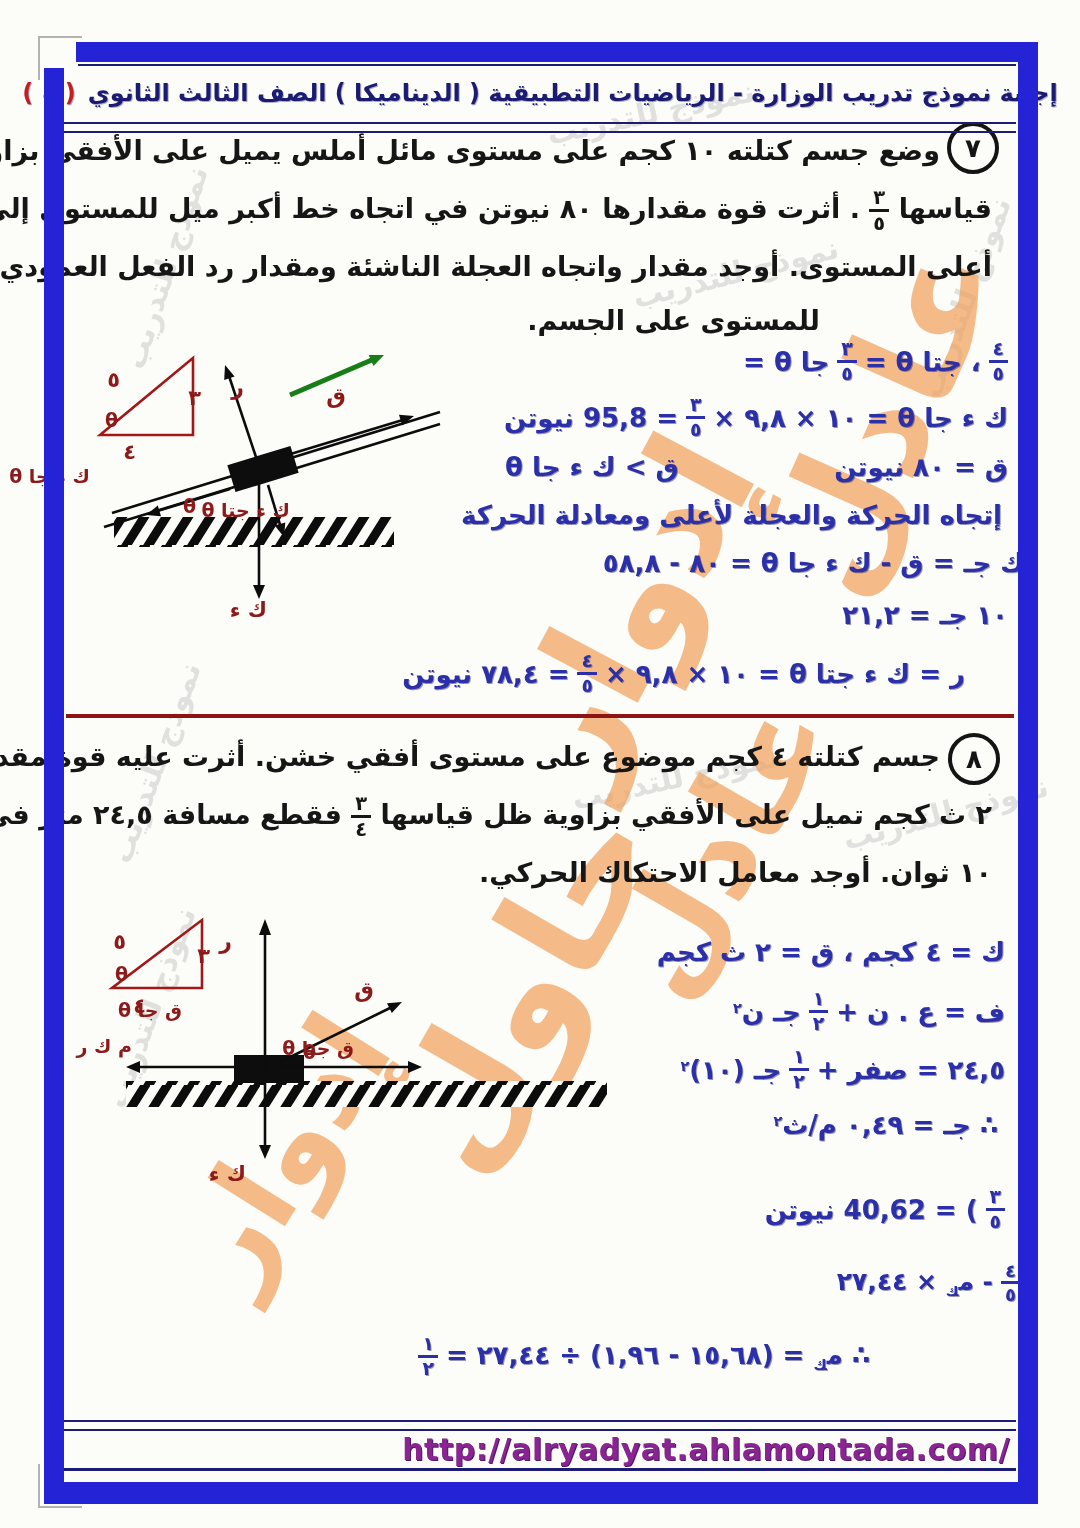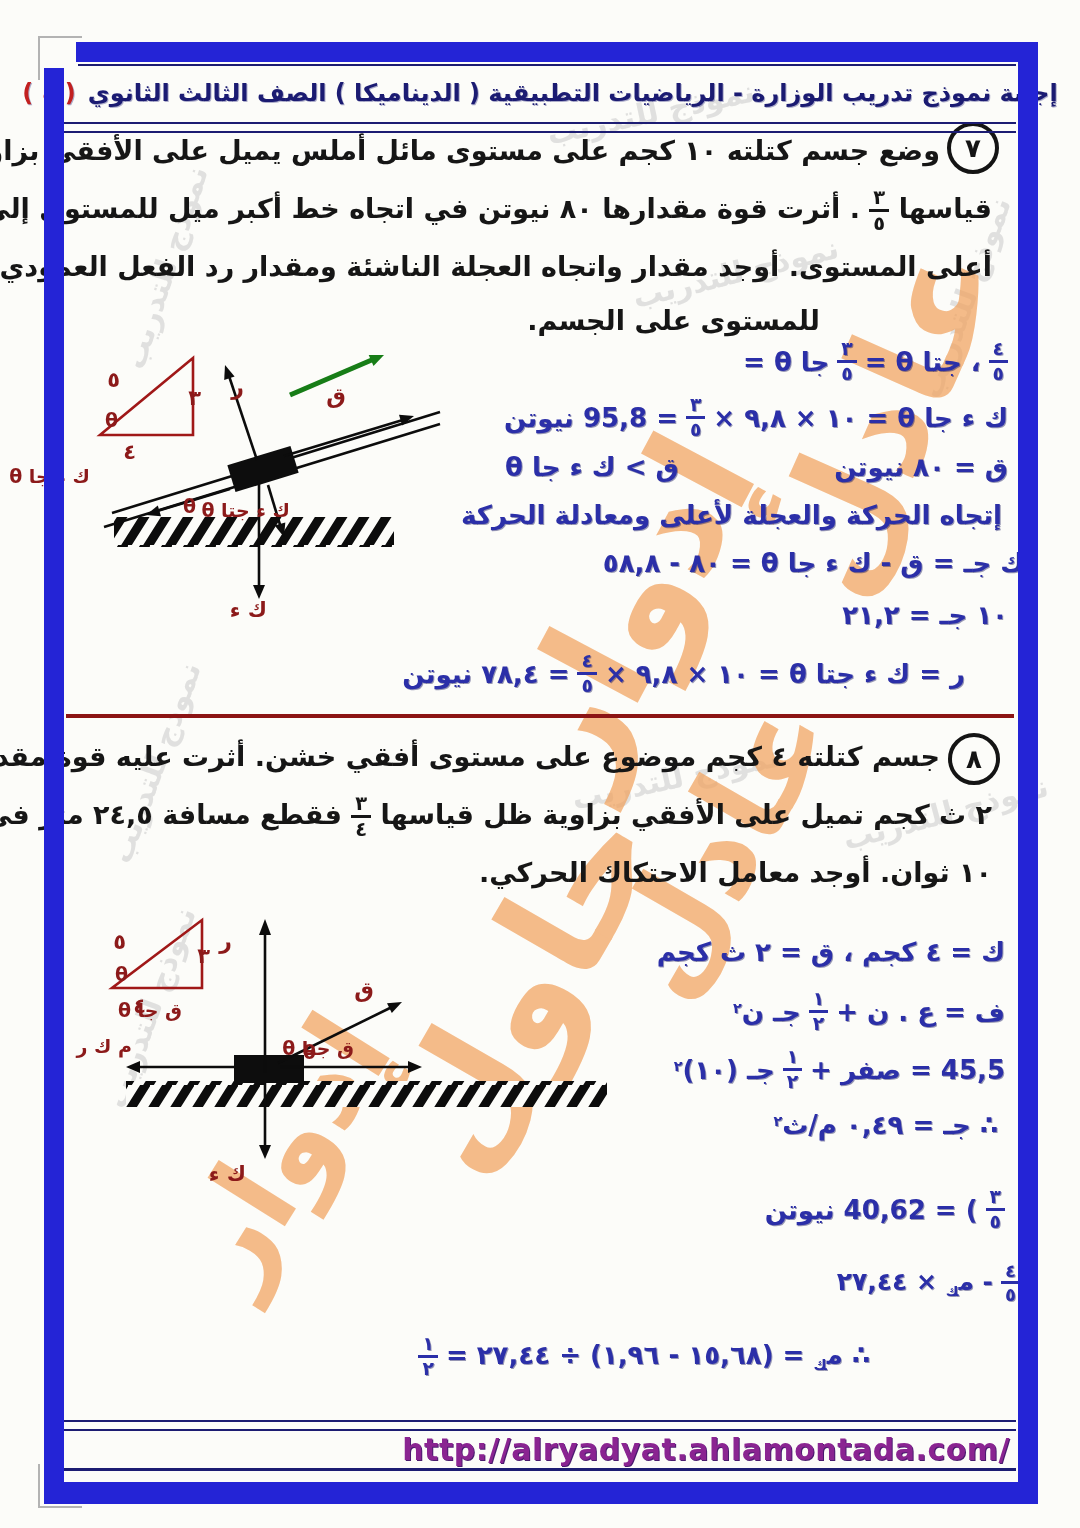--- a/index.html
+++ b/index.html
@@ -259,21 +259,21 @@
 <div class="beq" style="top:990px;left:540px;right:75px">
   <span>ف = ع . ن +</span>
   <span class="fr">
       <span class="fn">١</span>
       <span class="fd">٢</span>
     </span>
   <span><span>جـ ن</span><span class="sp">٢</span></span>
 </div>
 
 <div class="beq" style="top:1048px;left:520px;right:75px">
-  <span>45,5 = صفر +</span>
+  <span>٢٤,٥ = صفر +</span>
   <span class="fr">
       <span class="fn">١</span>
       <span class="fd">٢</span>
     </span>
   <span><span>جـ (١٠)</span><span class="sp">٢</span></span>
 </div>
 
 <div class="beq" style="top:1110px;left:600px;right:82px">
   <span><span>∴ جـ = ٠,٤٩ م/ث</span><span class="sp">٢</span></span>
 </div>

